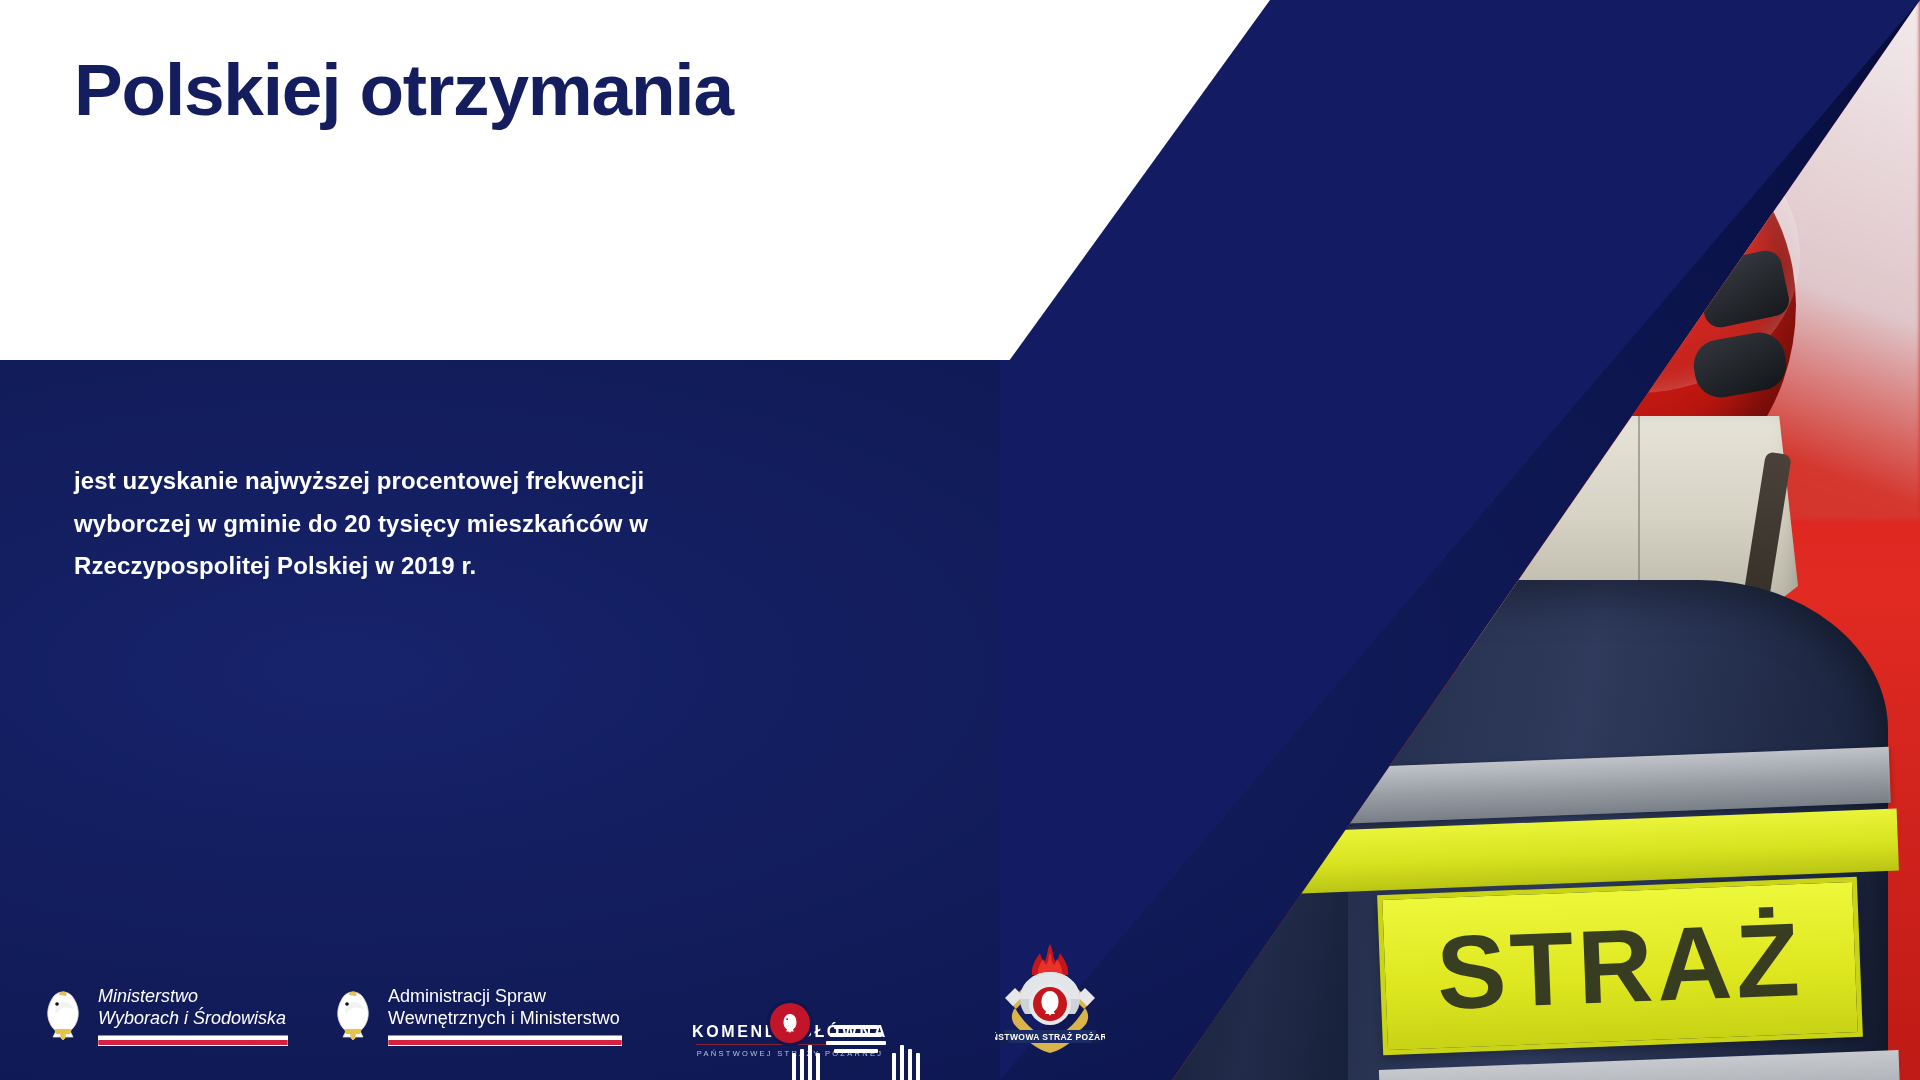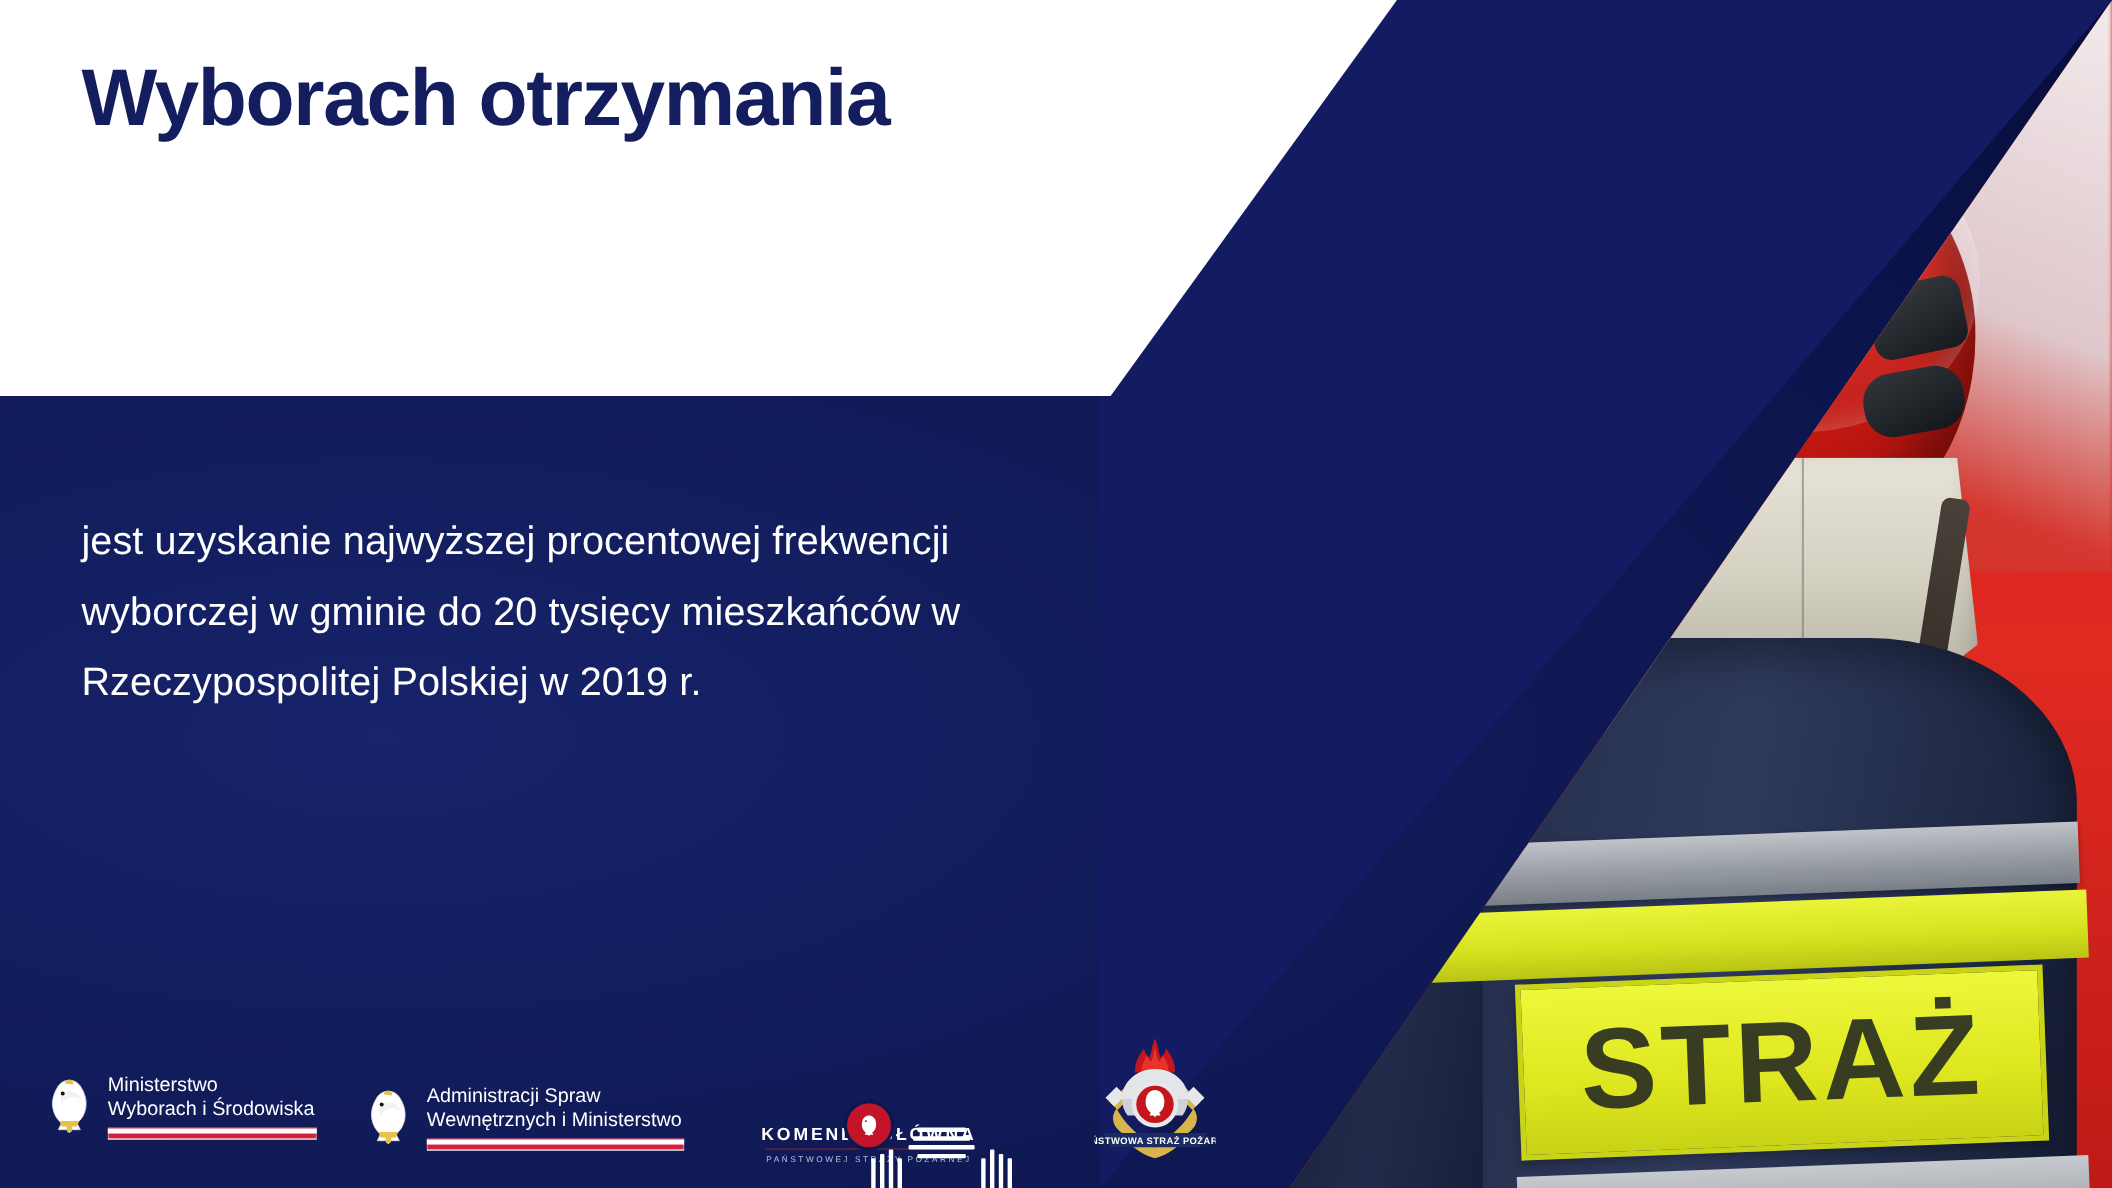--- a/index.html
+++ b/index.html
@@ -218,21 +218,21 @@
     color:#141d5e;
     font-weight:bold;
     font-size:73px;
     line-height:1.20;
     letter-spacing:-1.2px;
   }
 
   
   .body-copy{
     position:absolute;left:74px;top:460px;width:1180px;
-    color:#ffffff;font-weight:normal;font-size:36px;line-height:1.78;
+    color:#ffffff;font-weight:bold;font-size:24px;line-height:1.78;
     letter-spacing:.1px;
   }
 
   
   .footer{position:absolute;left:0;bottom:0;width:1200px;height:160px;}
   .logo{position:absolute;display:flex;align-items:center;gap:12px;}
 
   .eagle{
     position:relative;width:46px;height:54px;flex:0 0 auto;
   }
@@ -318,32 +318,32 @@
 
       <div class="tint-navy-edge"></div>
       <div class="tint-light"></div>
     </div>
   </div>
 
   <div class="navy-wedge"></div>
 
   <div class="white-block"></div>
   <div class="headline">
-    <div>Wyborach otrzymania</div>
+    <div>Polskiej otrzymania</div>
   </div>
 
   <div class="body-copy">
     <div>jest uzyskanie najwyższej procentowej frekwencji</div>
     <div>wyborczej w gminie do 20 tysięcy mieszkańców w</div>
     <div>Rzeczypospolitej Polskiej w 2019 r.</div>
   </div>
 
   <div class="footer">
 
-    <div class="logo" style="left:40px;bottom:44px;">
+    <div class="logo" style="left:40px;bottom:34px;font-style:italic;">
       <span class="eagle">
         <svg viewBox="0 0 46 54">
           <path d="M23 3c5 0 9 3 11 7 3 5 5 11 4 18-1 6-4 11-8 14l3 6h-8l-2 3-2-3h-8l3-6c-4-3-7-8-8-14-1-7 1-13 4-18 2-4 6-7 11-7z" fill="#fff" stroke="#dcdcdc" stroke-width="0.8"></path>
           <path d="M16 16c3-3 8-4 12-2 3 1 5 4 6 7-3-2-7-3-11-2-3 1-5 3-7 6-1-3-1-6 0-9z" fill="#f2f2f2"></path>
           <circle cx="17" cy="15" r="1.8" fill="#111"></circle>
           <path d="M19 5c1-2 4-3 6-2 2 1 2 3 1 4l-7-1z" fill="#e7c24a"></path>
           <path d="M14 40h18l-2 5H16z" fill="#e7c24a"></path>
           <path d="M20 44h6l-1 6h-4z" fill="#e7c24a"></path>
         </svg>
       </span>

